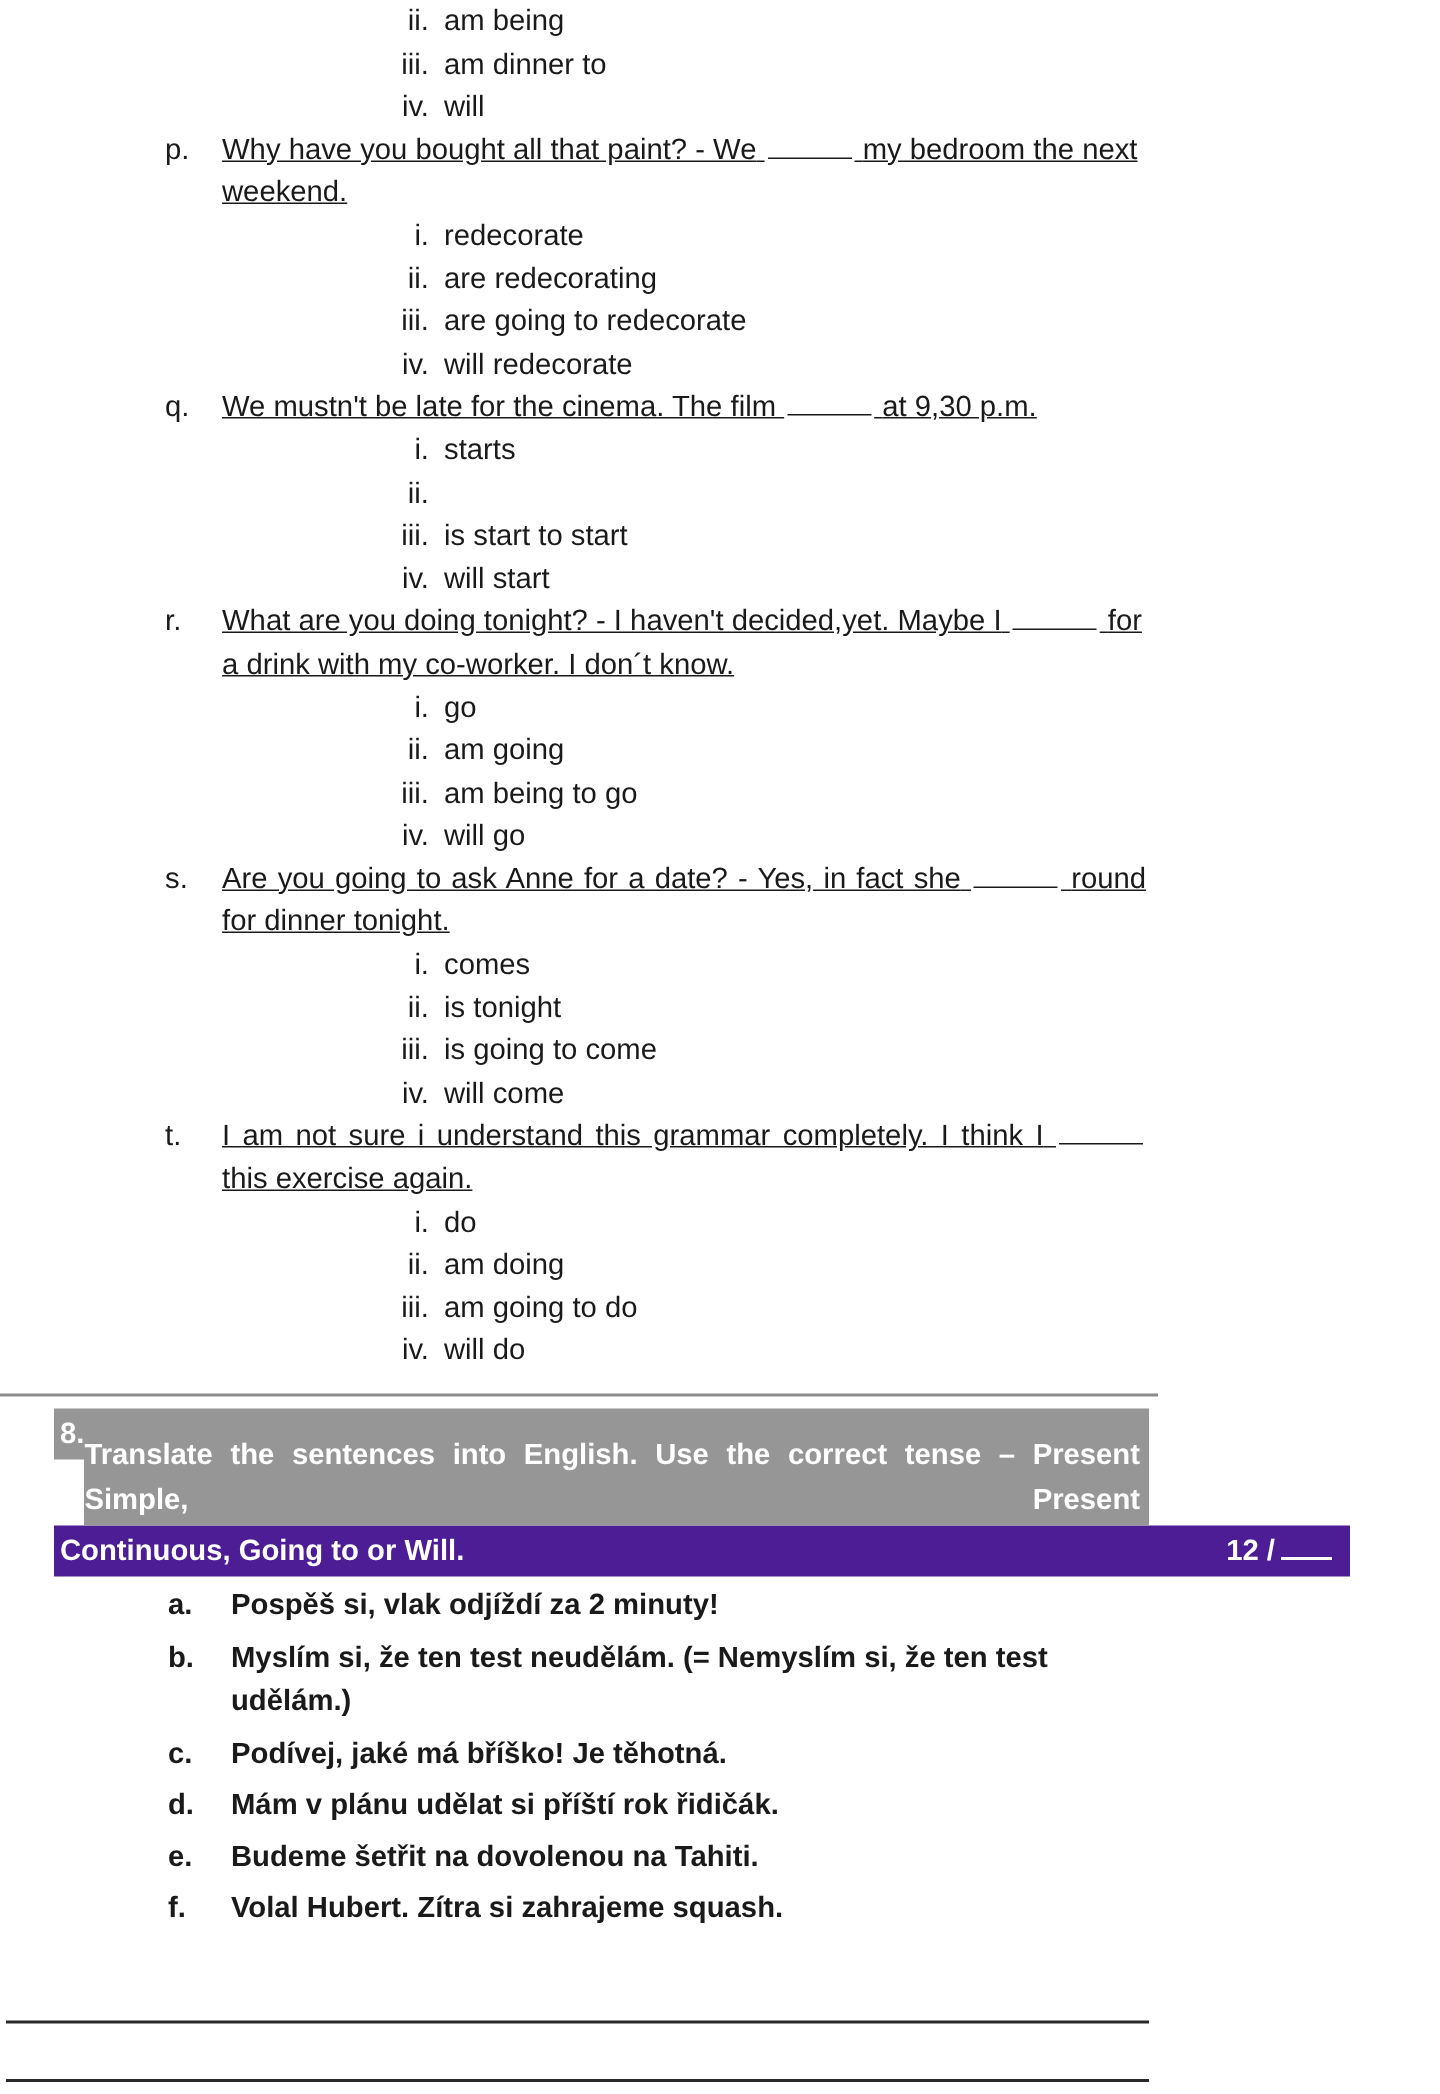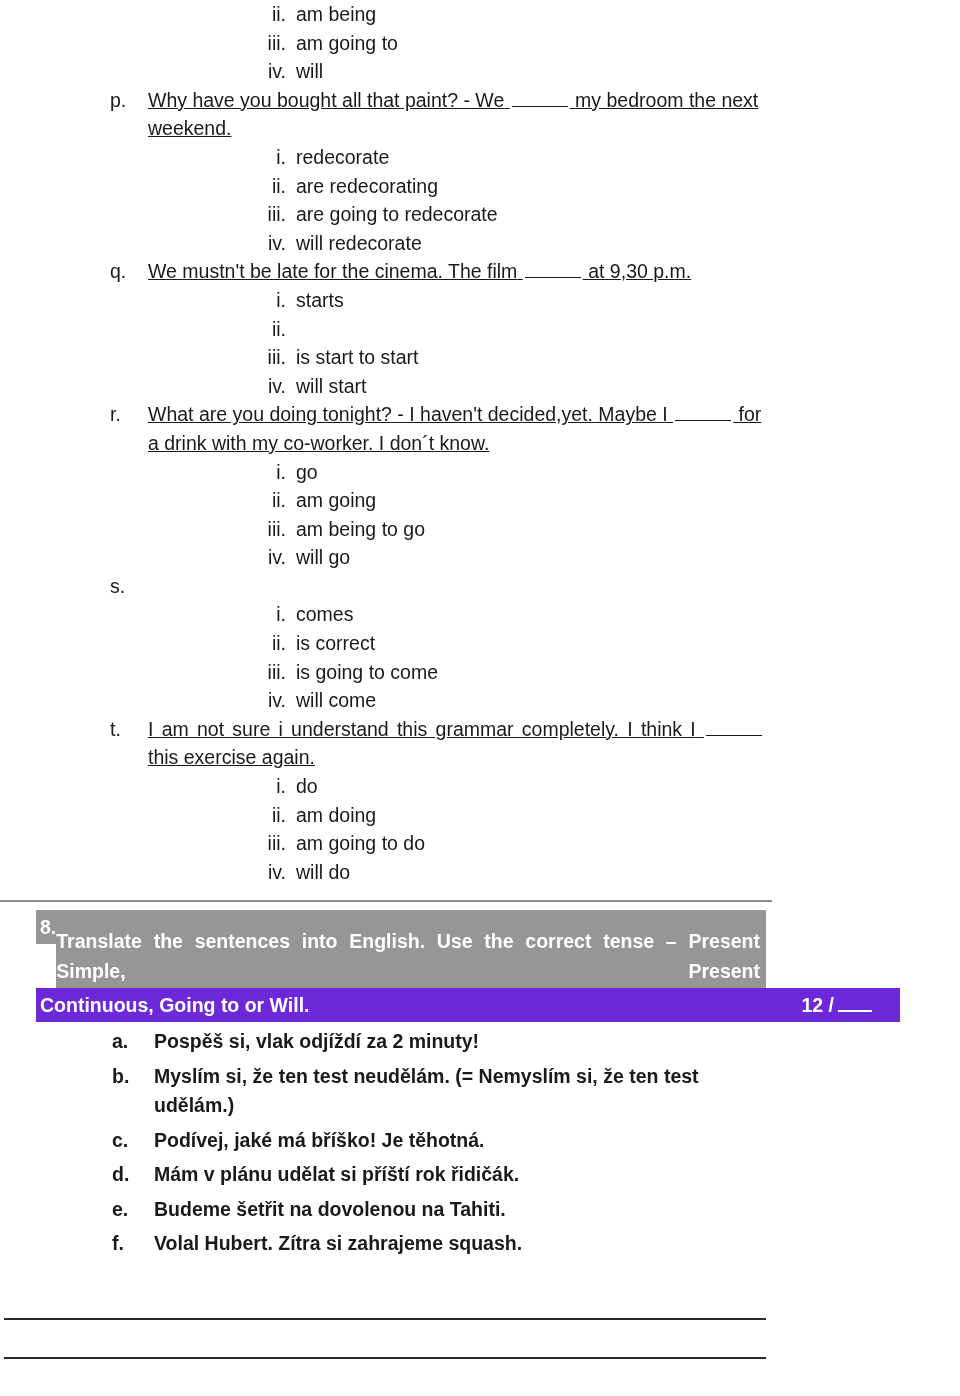--- a/index.html
+++ b/index.html
@@ -107,33 +107,33 @@
   .head-main {
     background: #969696;
     flex: 1 1 auto;
     text-align: justify;
     text-align-last: justify;
     padding: 16px 6px 2px 0;
   }
   .head-line2 {
     display: flex;
     align-items: flex-start;
-    background: #6d28d9;
+    background: #4c1d95;
     width: 864px;
     margin-left: 0;
     padding: 2px 0;
     box-sizing: border-box;
   }
   .head-line2 .left {
     flex: 1 1 auto;
     padding-left: 4px;
   }
   .head-line2 .score {
     flex: 0 0 auto;
-    padding-right: 28px;
+    padding-right: 12px;
     white-space: pre;
     text-align: right;
   }
   .score-blank {
     display: inline-block;
     border-bottom: 2.4px solid #ffffff;
     width: 34px;
     height: 0.85em;
     vertical-align: baseline;
     margin-left: 4px;
@@ -173,21 +173,21 @@
 
 <div class="page">
 
   <div class="mc-list" id="mc-list">
       <div class="opt-row">
         <span class="opt-marker">ii.</span>
         <span class="opt-text">am being</span>
       </div>
       <div class="opt-row">
         <span class="opt-marker">iii.</span>
-        <span class="opt-text">am going to</span>
+        <span class="opt-text">am dinner to</span>
       </div>
       <div class="opt-row">
         <span class="opt-marker">iv.</span>
         <span class="opt-text">will</span>
       </div>
       <div class="q-row">
         <span class="q-marker">p.</span>
         <span class="q-text"><span>Why have you bought all that paint? - We</span> <span class="blank"></span> <span>my bedroom the next weekend.</span></span>
       </div>
       <div class="opt-row">
@@ -240,28 +240,29 @@
       <div class="opt-row">
         <span class="opt-marker">iii.</span>
         <span class="opt-text">am being to go</span>
       </div>
       <div class="opt-row">
         <span class="opt-marker">iv.</span>
         <span class="opt-text">will go</span>
       </div>
       <div class="q-row justify">
         <span class="q-marker">s.</span>
+        <span class="q-text"><span>Are you going to ask Anne for a date? - Yes, in fact she</span> <span class="blank"></span> <span>round for dinner tonight.</span></span>
       </div>
       <div class="opt-row">
         <span class="opt-marker">i.</span>
         <span class="opt-text">comes</span>
       </div>
       <div class="opt-row">
         <span class="opt-marker">ii.</span>
-        <span class="opt-text">is correct</span>
+        <span class="opt-text">is tonight</span>
       </div>
       <div class="opt-row">
         <span class="opt-marker">iii.</span>
         <span class="opt-text">is going to come</span>
       </div>
       <div class="opt-row">
         <span class="opt-marker">iv.</span>
         <span class="opt-text">will come</span>
       </div>
       <div class="q-row justify">

